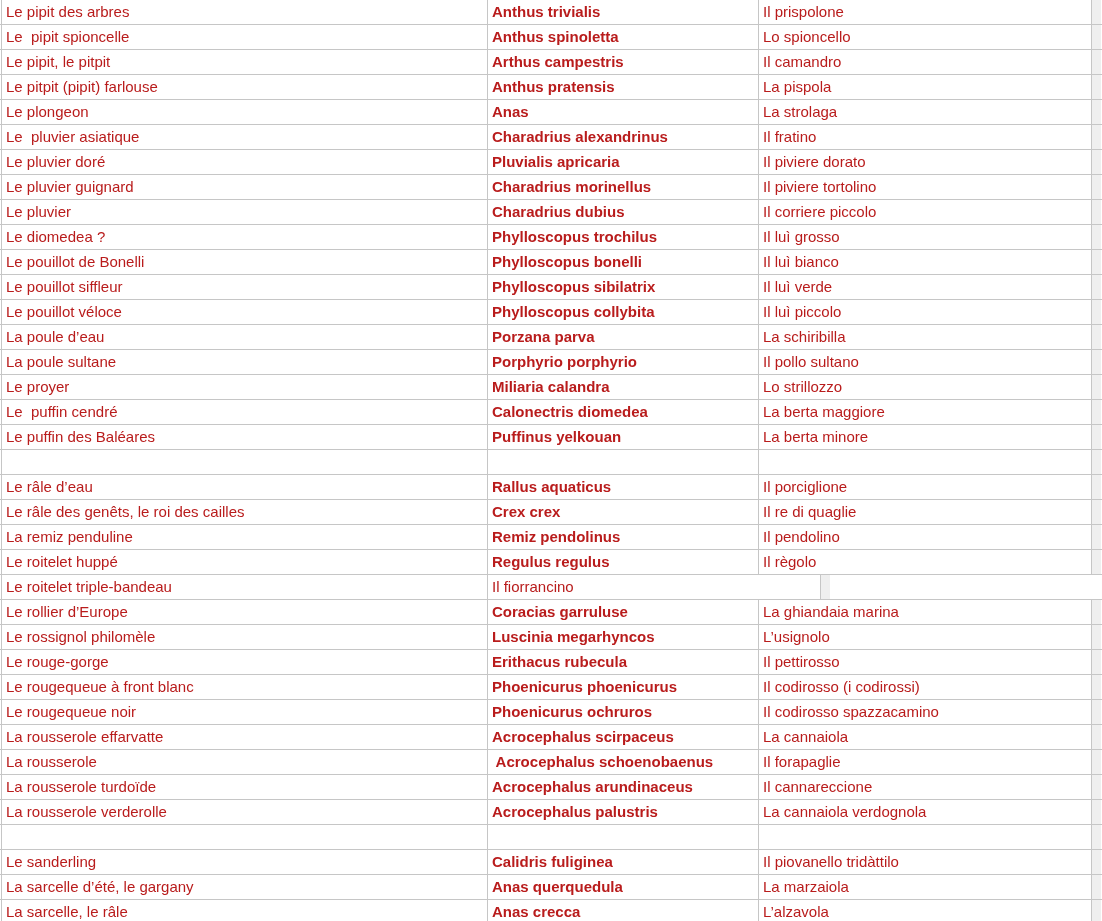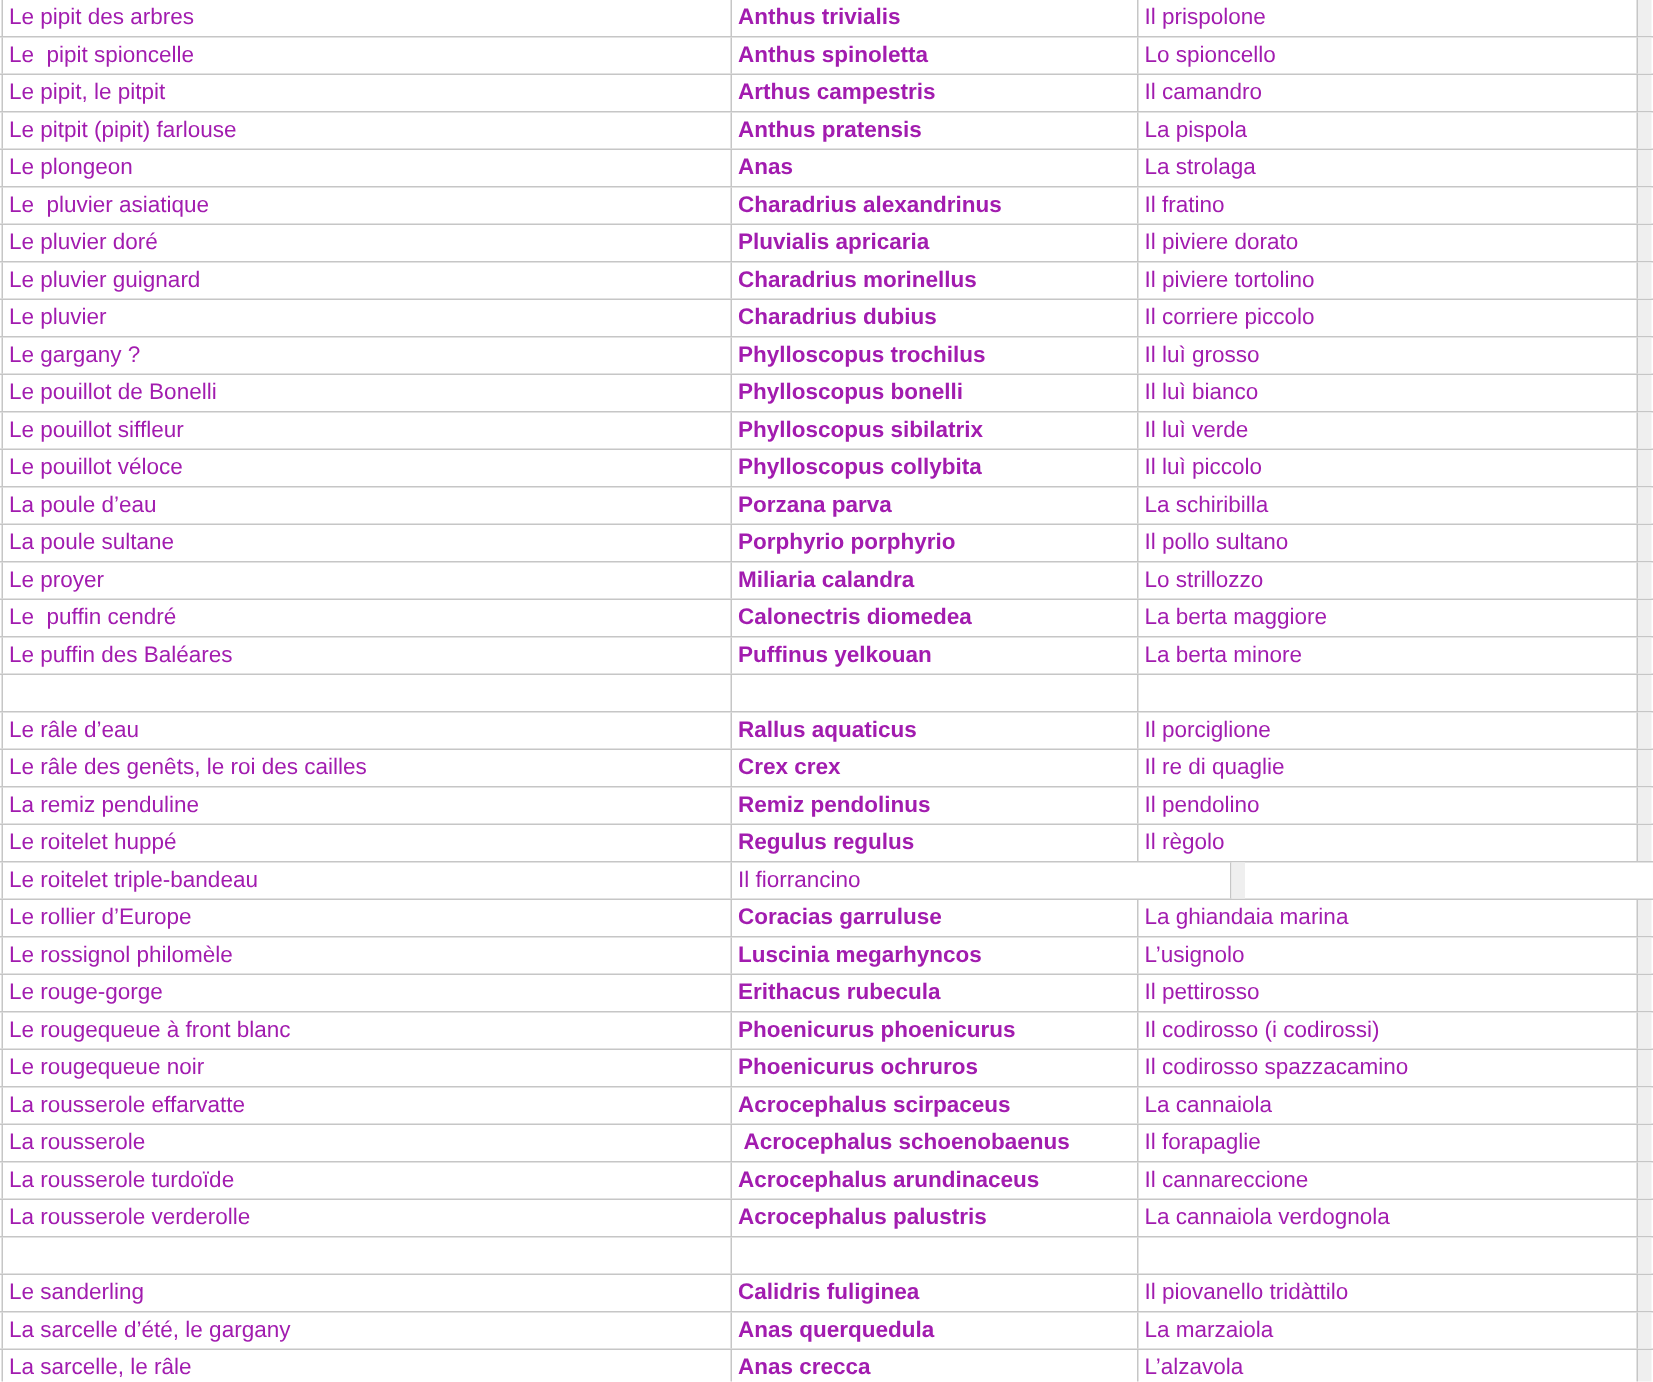--- a/index.html
+++ b/index.html
@@ -9,21 +9,21 @@
     width: 1102px;
     height: 921px;
     overflow: hidden;
   }
   .sheet {
     position: relative;
     width: 1102px;
     height: 921px;
     font-family: "Liberation Sans", sans-serif;
     font-size: 15px;
-    color: #a21caf;
+    color: #b91c1c;
     background: #ffffff;
   }
   .row {
     display: flex;
     height: 25px;
     box-sizing: border-box;
     border-bottom: 1px solid #c6c6c6;
     padding-left: 1px;
   }
   .c {
@@ -101,21 +101,21 @@
         <div class="c c2">Il piviere tortolino</div>
         <div class="c edge"></div>
       </div>
       <div class="row">
         <div class="c c0">Le pluvier</div>
         <div class="c c1">Charadrius dubius</div>
         <div class="c c2">Il corriere piccolo</div>
         <div class="c edge"></div>
       </div>
       <div class="row">
-        <div class="c c0">Le gargany ?</div>
+        <div class="c c0">Le diomedea ?</div>
         <div class="c c1">Phylloscopus trochilus</div>
         <div class="c c2">Il luì grosso</div>
         <div class="c edge"></div>
       </div>
       <div class="row">
         <div class="c c0">Le pouillot de Bonelli</div>
         <div class="c c1">Phylloscopus bonelli</div>
         <div class="c c2">Il luì bianco</div>
         <div class="c edge"></div>
       </div>

